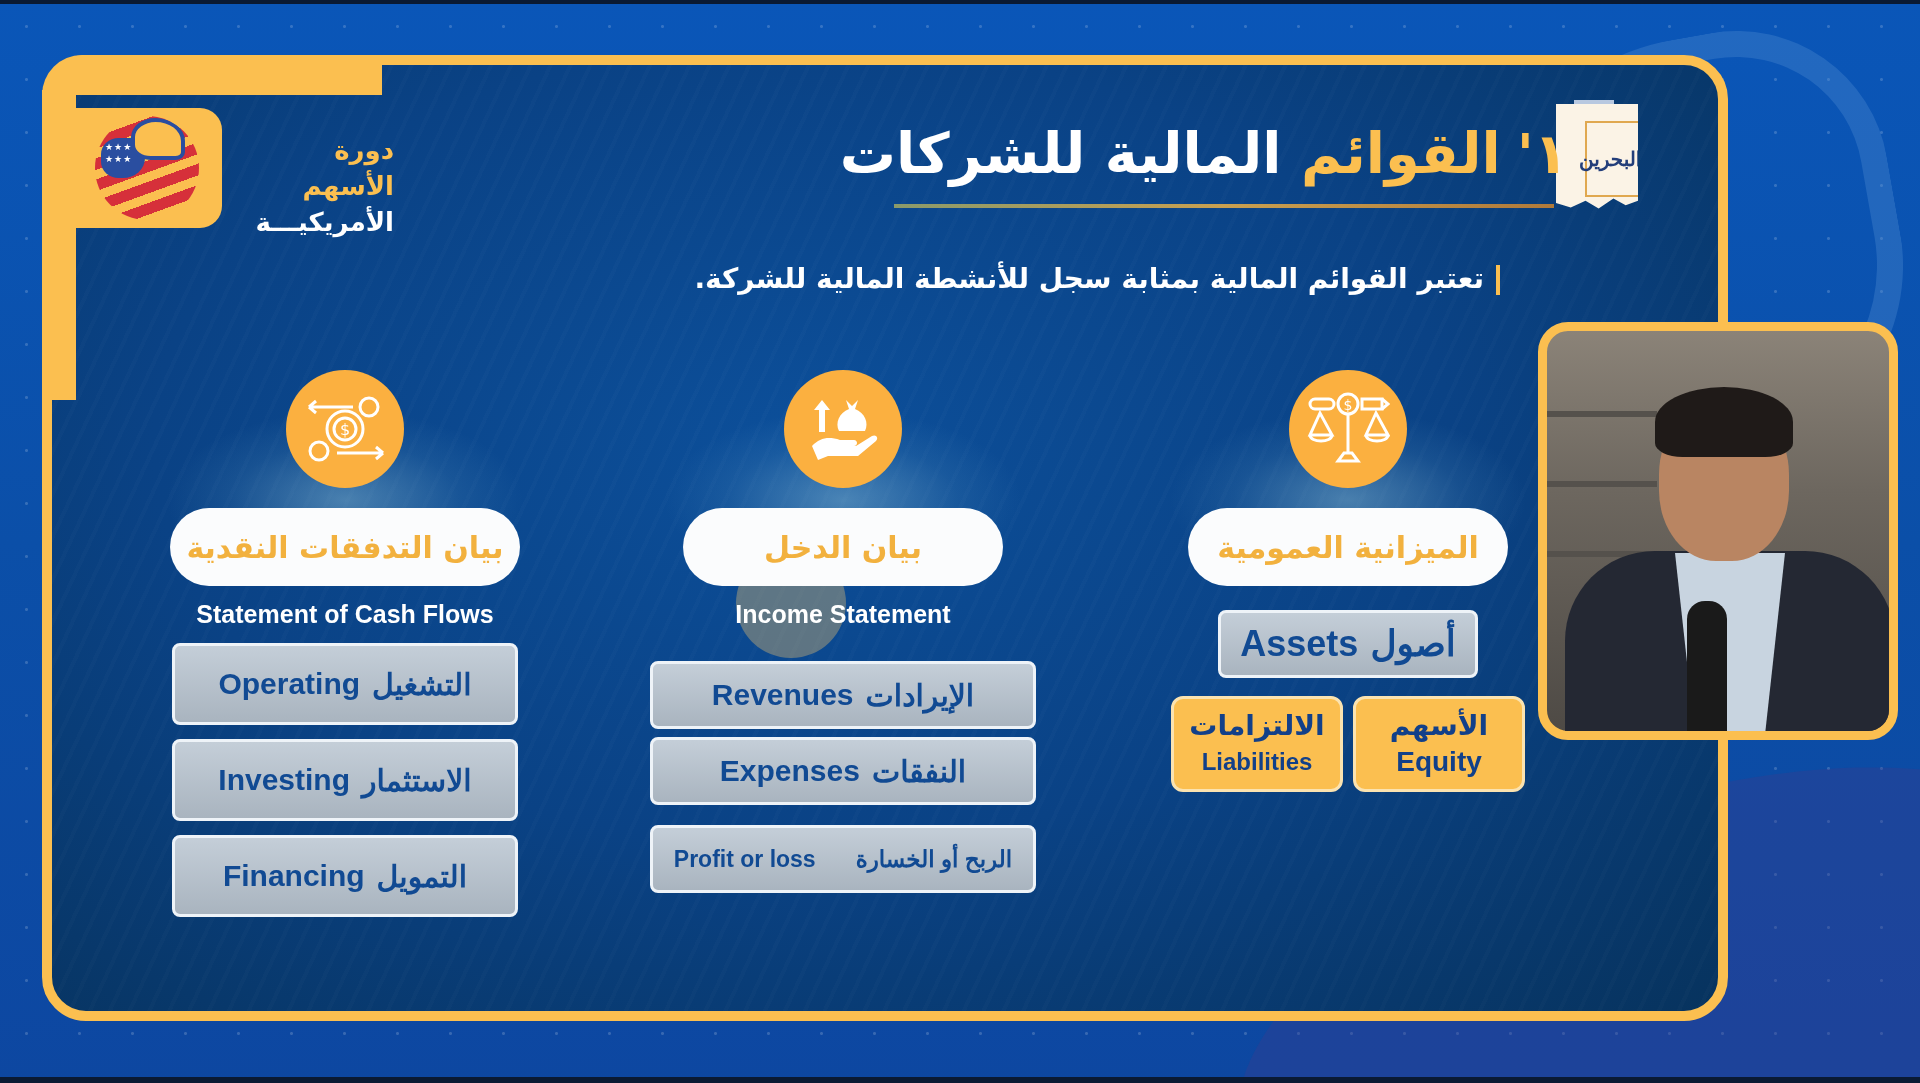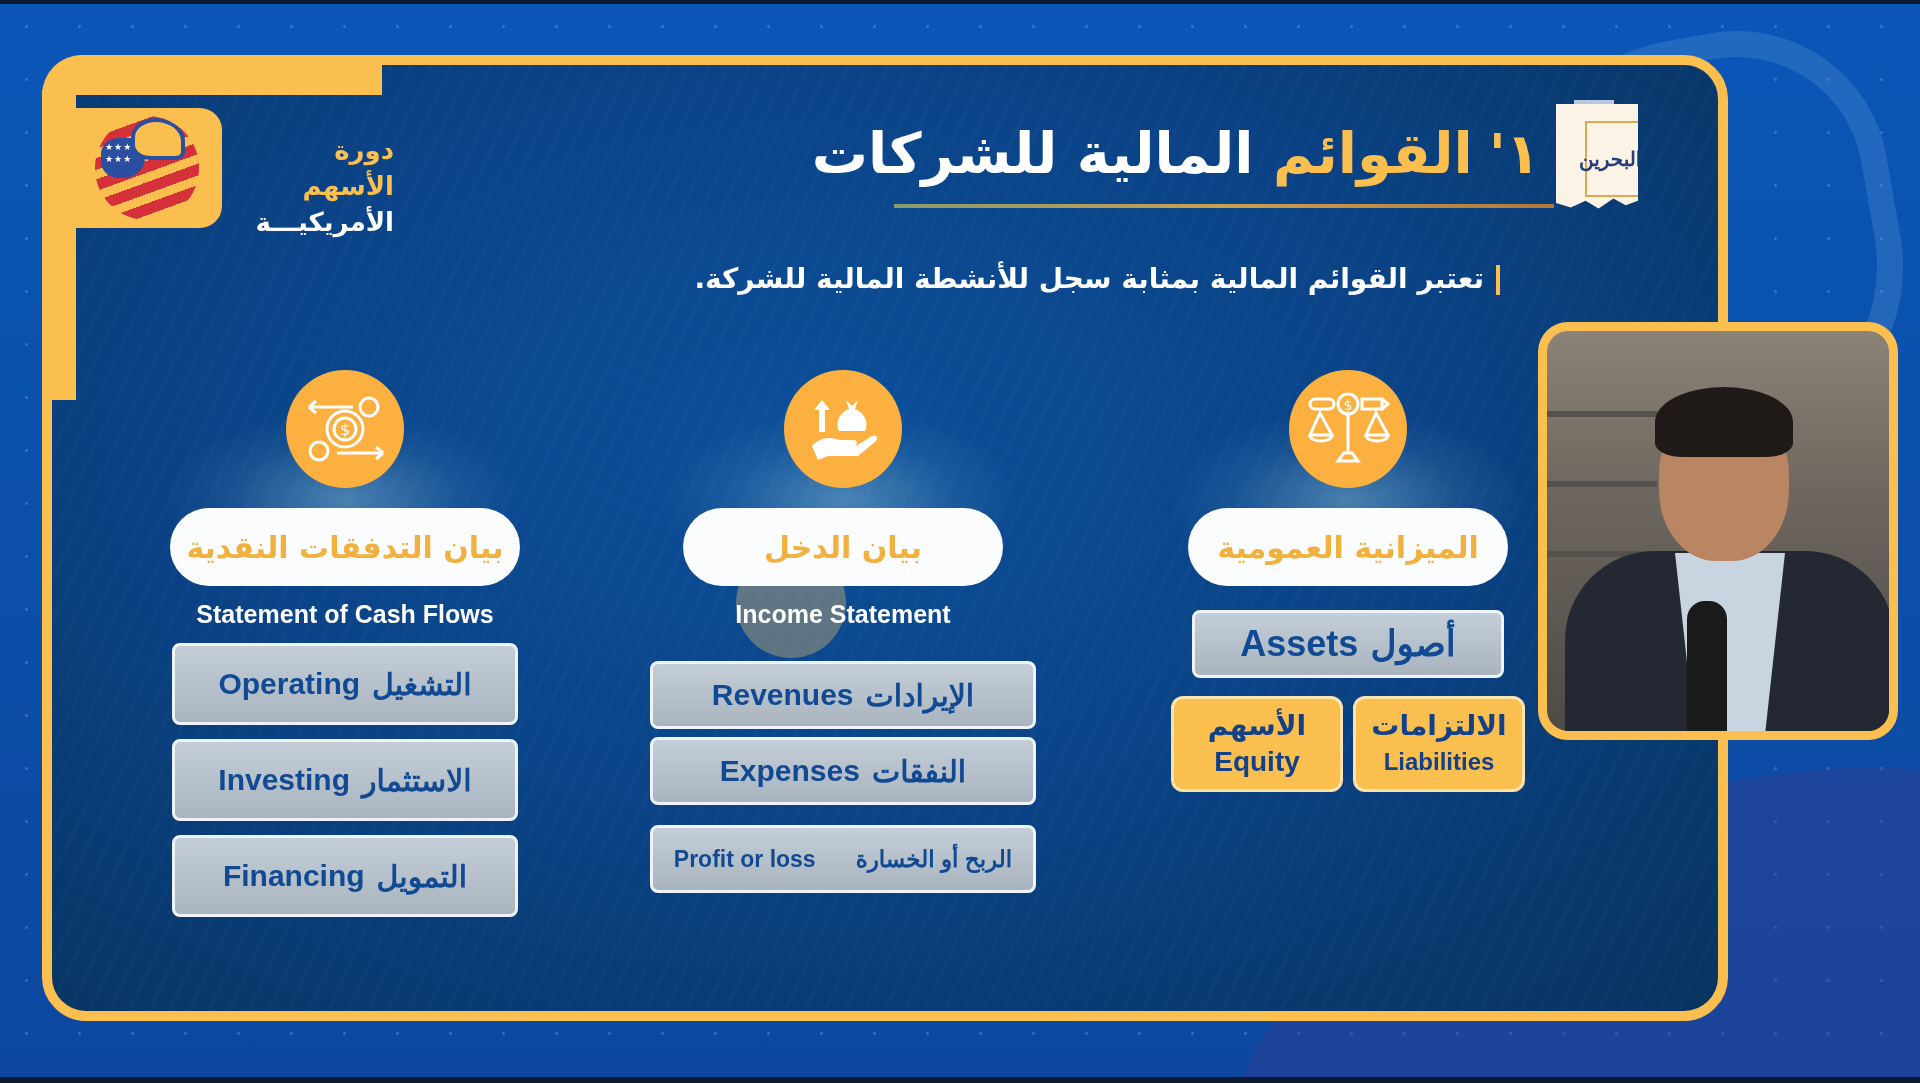--- a/index.html
+++ b/index.html
@@ -73,21 +73,21 @@
   }
   .logo-text {
     position: absolute; left: 234px; top: 132px; width: 160px; text-align: right; direction: rtl;
     font-weight: bold; line-height: 36px;
   }
   .logo-text .l1 { color: #fbbf50; font-size: 26px; display: block; }
   .logo-text .l2 { color: #ffffff; font-size: 26px; display: block; }
 
   
   .title {
-    position: absolute; right: 380px; top: 118px; direction: rtl;
+    position: absolute; right: 352px; top: 118px; direction: rtl;
     font-size: 56px; font-weight: bold; white-space: nowrap; line-height: 72px;
   }
   .title .num { color: #fbbf50; margin-left: 16px; }
   .title .hl { color: #fbbf50; }
   .title .rest { color: #ffffff; }
   .title-line {
     position: absolute; left: 894px; top: 204px; width: 660px; height: 4px;
     background: linear-gradient(90deg, #8a9a6a, #c9a050, #b07a3a);
   }
   .badge {
@@ -147,21 +147,21 @@
     direction: ltr; white-space: nowrap;
   }
   .item .ar { direction: rtl; margin-left: 12px; }
   .col-cash .item { width: 346px; height: 82px; font-size: 30px; margin-top: 14px; }
   .col-cash .item:first-of-type { margin-top: 28px; }
   .col-income .item { width: 386px; height: 68px; font-size: 30px; margin-top: 8px; }
   .col-income .item.first { margin-top: 32px; }
   .col-income .item.small { font-size: 23px; height: 68px; margin-top: 20px; gap: 28px; }
 
   .assets {
-    width: 312px; height: 68px; font-size: 36px; margin-top: 24px;
+    width: 260px; height: 68px; font-size: 36px; margin-top: 24px;
   }
   .assets-row { position: relative; display: flex; justify-content: center; gap: 10px; margin-top: 18px; }
   .yellow-box {
     width: 172px; height: 96px; border-radius: 12px; background: #fbbf50; border: 3px solid #fbe3b0;
     display: flex; flex-direction: column; align-items: center; justify-content: center;
     color: #124089; font-weight: bold; line-height: 36px;
   }
   .yellow-box .ar { font-size: 28px; direction: rtl; }
   .yellow-box .en { font-size: 24px; font-family: "Liberation Sans", sans-serif; }
   .yellow-box.equity .en { font-size: 28px; }
@@ -303,27 +303,27 @@
       <path d="M14 22 L4 44 H26 Z M4 44 c0 8 22 8 22 0"></path>
       <path d="M70 22 L60 44 H82 Z M60 44 c0 8 22 8 22 0"></path>
     </svg>
   </div>
   <div class="pill">الميزانية العمومية</div>
   <div class="item assets">
     <span>Assets</span>
     <span class="ar">أصول</span>
   </div>
   <div class="assets-row">
+    <div class="yellow-box">
+      <span class="ar">الالتزامات</span>
+      <span class="en">Liabilities</span>
+    </div>
     <div class="yellow-box equity">
       <span class="ar">الأسهم</span>
       <span class="en">Equity</span>
-    </div>
-    <div class="yellow-box">
-      <span class="ar">الالتزامات</span>
-      <span class="en">Liabilities</span>
     </div>
   </div>
 </div>
 
 <div class="cam">
   <div class="shelf" style="top:80px"></div>
   <div class="shelf" style="top:150px"></div>
   <div class="shelf" style="top:220px"></div>
   <div class="body"></div>
   <div class="shirt"></div>

